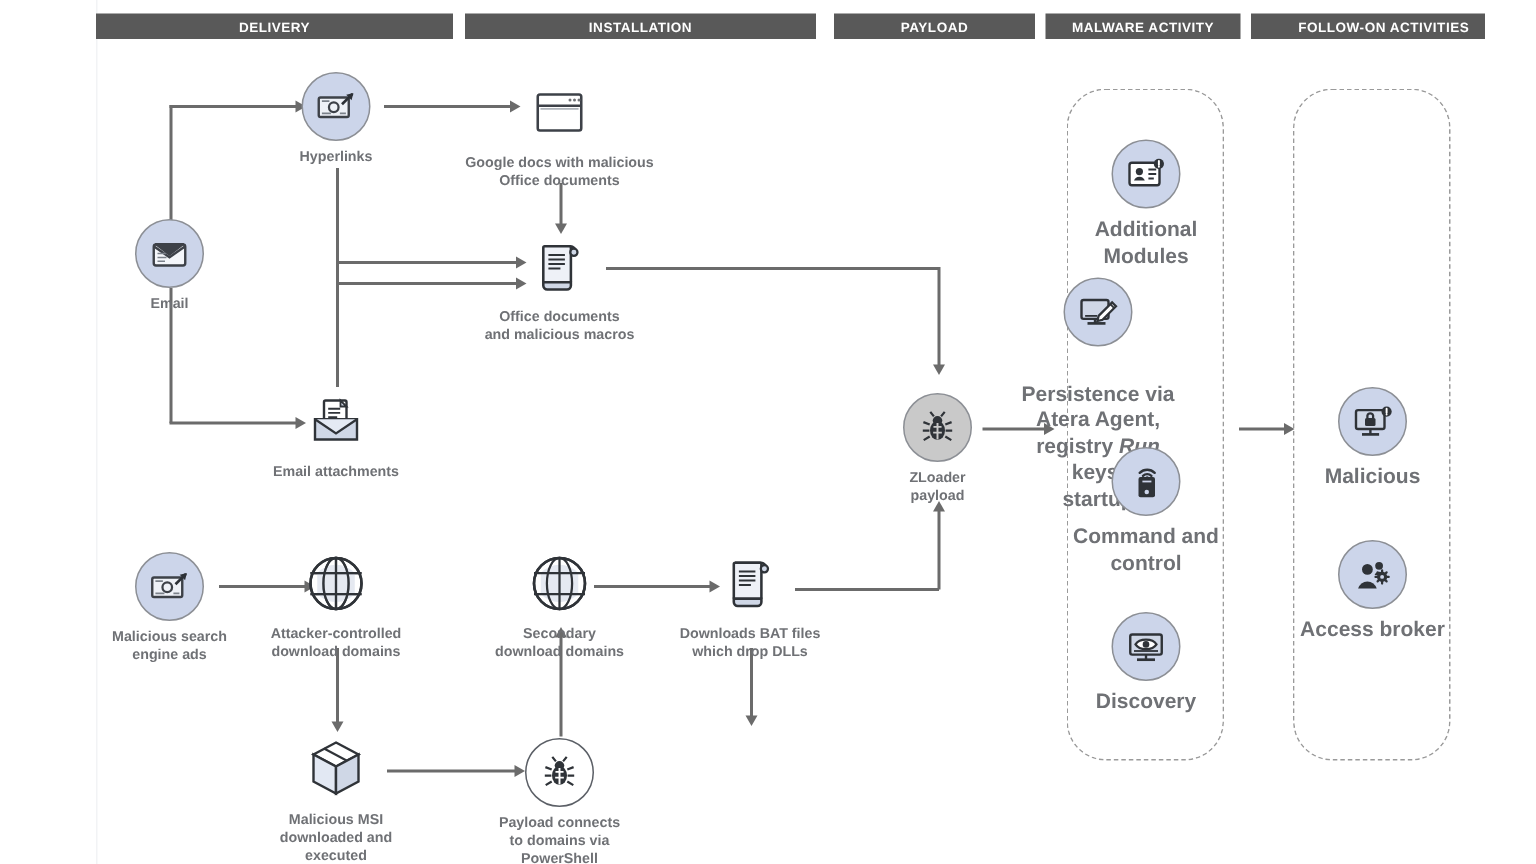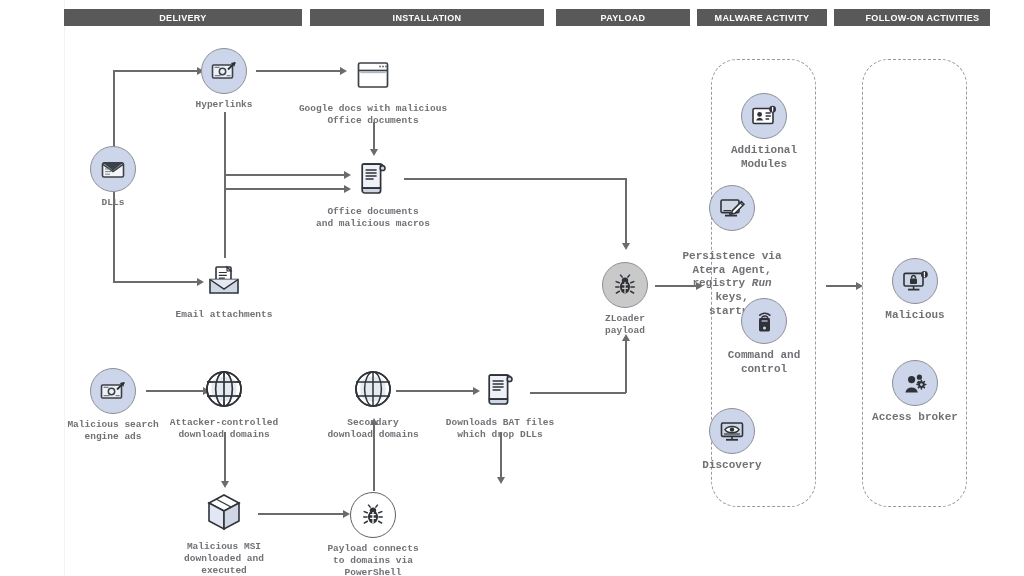--- a/index.html
+++ b/index.html
@@ -36,32 +36,31 @@
     border: 1.4px dashed #9a9a9a;
     border-radius: 26px;
     background: #ffffff;
   }
   
   .node {
     position: absolute;
     display: flex; flex-direction: column; align-items: center;
     width: 150px;
     margin-left: -75px;
-    font-family: Liberation Mono, monospace;
   }
   .node .cap {
     margin-top: 5px;
     text-align: center;
     font-size: 9.5px;
     font-weight: bold;
     color: #6f7175;
     line-height: 1.25;
     white-space: pre-line;
   }
-  .node .cap.small { font-size: 11px; text-align: center; }
+  .node .cap.small { font-size: 14px; text-align: center; }
   .ico {
     width: 46px; height: 46px;
     border-radius: 50%;
     display: flex; align-items: center; justify-content: center;
     position: relative;
   }
   .ico.lav { background: #ccd5ea; border: 1.6px solid #8c8f95; }
   .ico.gry { background: #c9c9c9; border: 1.6px solid #8c8f95; }
   .ico.plain { background: transparent; border: none; }
   .ico svg { display: block; overflow: visible; }
@@ -158,21 +157,21 @@
   <div class="node" style="left:113px; top:146px;">
     <div class="ico lav">
       <svg width="24" height="20" viewBox="0 0 24 20">
         <rect x="1.5" y="4" width="21" height="14" rx="1.5" fill="#f4f6fa" stroke="#3d4148" stroke-width="1.6"></rect>
         <path d="M1.5 5.2 L12 12.5 L22.5 5.2" fill="none" stroke="#3d4148" stroke-width="1.6"></path>
         <path d="M2 1.5 L12 1.5 L22 1.5" fill="none" stroke="#3d4148" stroke-width="0"></path>
         <path d="M4 10 h6 M4 12.6 h6 M4 15.2 h5" stroke="#7b818a" stroke-width="1" fill="none"></path>
         <path d="M12 11.6 L21.6 4.3 L21.6 3 L2.4 3 L2.4 4.3 Z" fill="#3d4148"></path>
       </svg>
     </div>
-    <div class="cap">DLLs</div>
+    <div class="cap">Email</div>
   </div>
 
   <div class="node" style="left:224px; top:48px;">
     <div class="ico lav">
       <svg width="26" height="21" viewBox="0 0 26 21">
         <rect x="1.5" y="4" width="20" height="13" rx="1.2" fill="#eef1f7" stroke="#3d4148" stroke-width="1.6"></rect>
         <circle cx="11.5" cy="10.5" r="3.2" fill="none" stroke="#3d4148" stroke-width="1.5"></circle>
         <path d="M3.6 6.4 h5 M3.6 14.6 h6 M15.6 14.6 h4" stroke="#7b818a" stroke-width="1.1"></path>
         <path d="M17 8.5 L24 1.6" stroke="#2c3036" stroke-width="1.8"></path>
         <path d="M24.6 1 L19.8 2.1 L23.4 5.8 Z" fill="#2c3036"></path>
@@ -369,21 +368,21 @@
         <path d="M9.6 12 h6" stroke="#ccd5ea" stroke-width="1.2"></path>
         <path d="M7.8 6.2 a7.2 7.2 0 0 1 10 0" fill="none" stroke="#2f3338" stroke-width="1.6" stroke-linecap="round"></path>
         <path d="M10 8.2 a4 4 0 0 1 5.6 0" fill="none" stroke="#2f3338" stroke-width="1.6" stroke-linecap="round"></path>
         <circle cx="12.8" cy="9.6" r="1.1" fill="#2f3338"></circle>
       </svg>
     </div>
     <div class="cap small">Command and
 control</div>
   </div>
 
-  <div class="node" style="left:732px; top:408px; width:104px; margin-left:-52px;">
+  <div class="node" style="left:764px; top:408px; width:104px; margin-left:-52px;">
     <div class="ico lav">
       <svg width="26" height="23" viewBox="0 0 26 23">
         <rect x="2.5" y="3" width="21" height="13.4" rx="1.4" fill="#cfd7e6" stroke="#2f3338" stroke-width="1.6"></rect>
         <path d="M7 19.8 h12" stroke="#2f3338" stroke-width="1.8"></path>
         <path d="M13 16.4 v3.4" stroke="#2f3338" stroke-width="1.6"></path>
         <path d="M6 9.6 c2.6 -4.2 11.4 -4.2 14 0 c-2.6 4.2 -11.4 4.2 -14 0 z" fill="#ffffff" stroke="#2f3338" stroke-width="1.5"></path>
         <circle cx="13" cy="9.6" r="2.2" fill="#2f3338"></circle>
         <path d="M5 14 h16" stroke="#2f3338" stroke-width="1.2"></path>
       </svg>
     </div>

